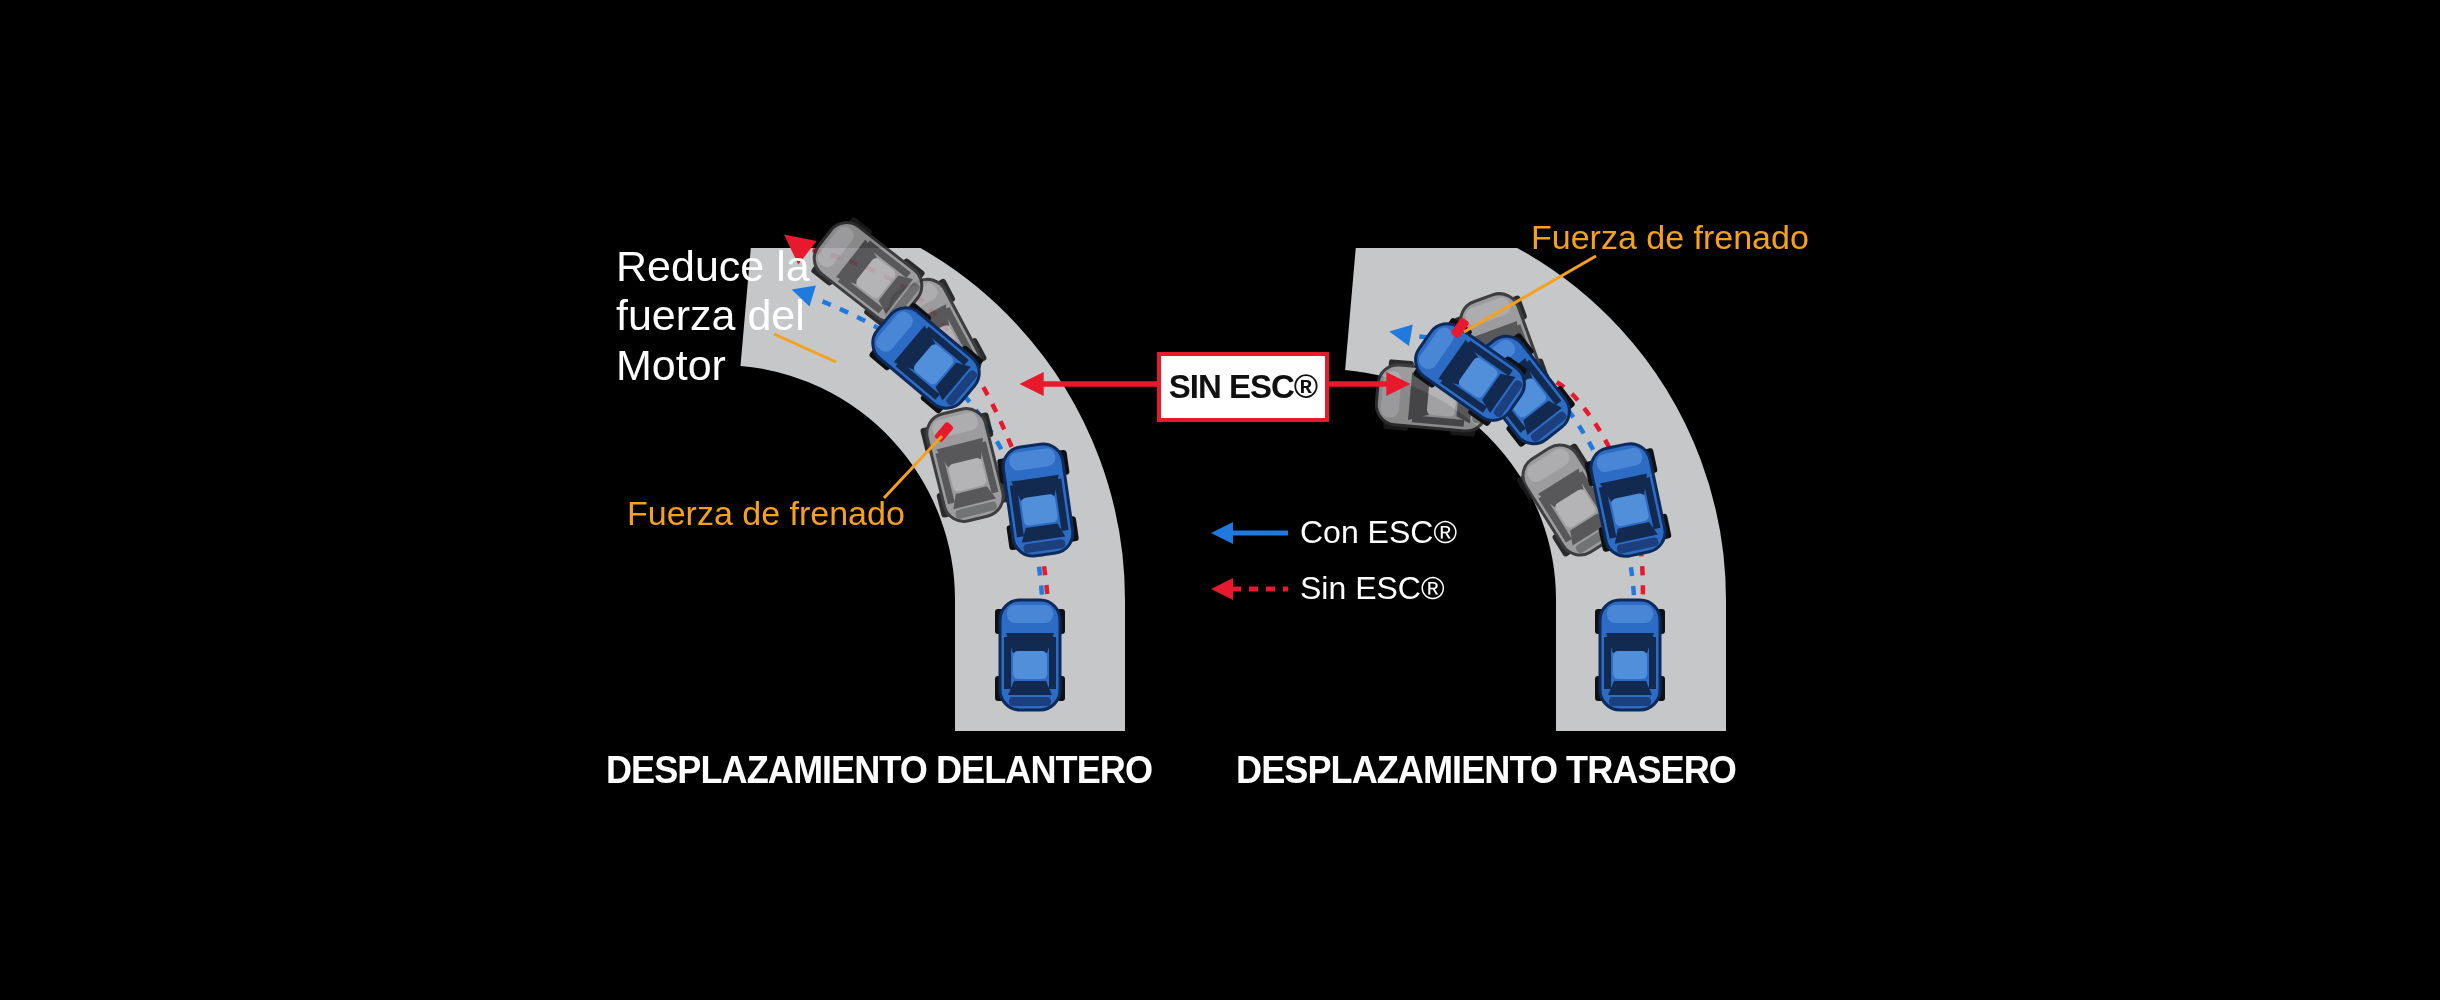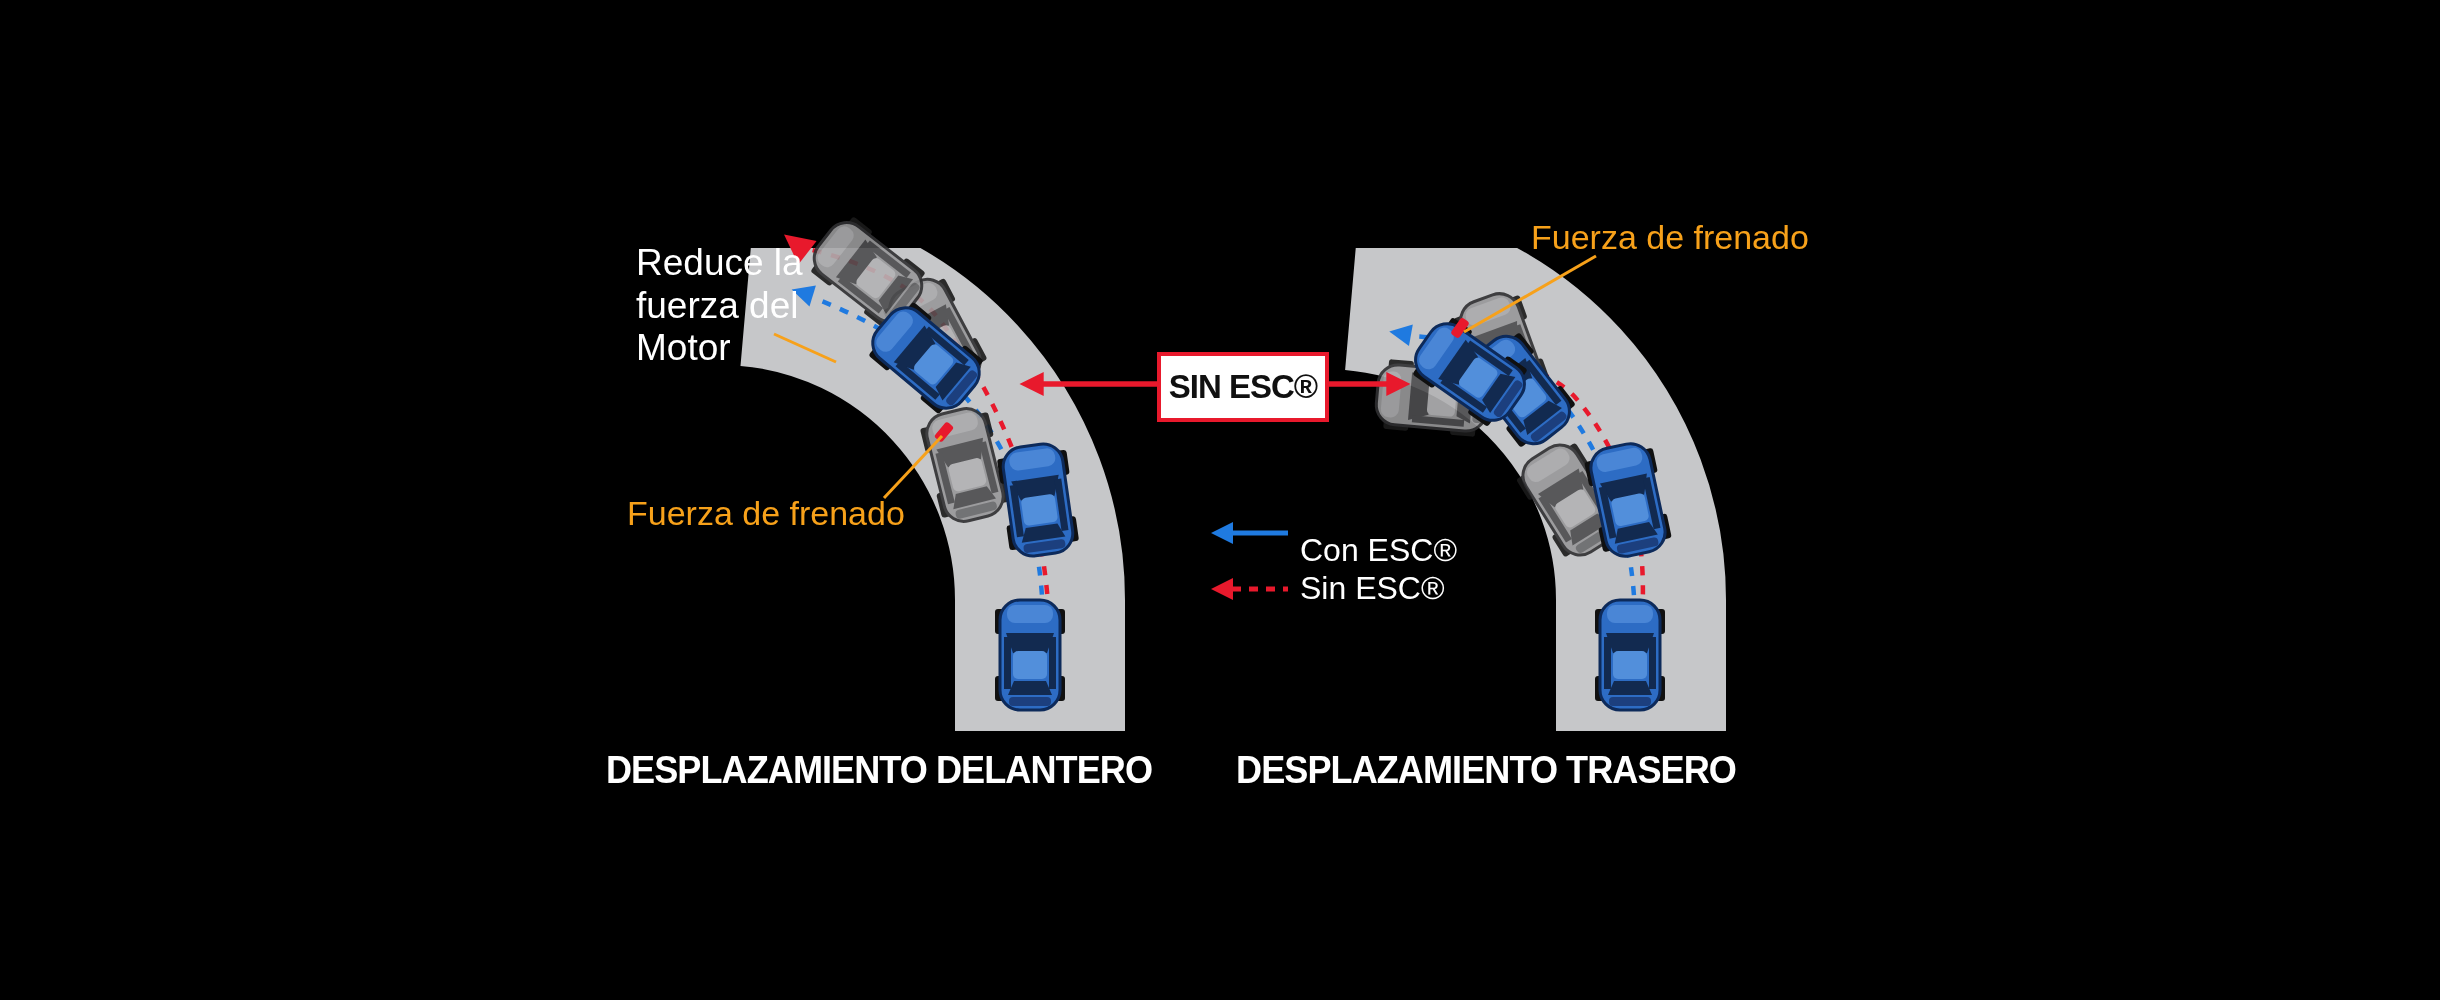--- a/index.html
+++ b/index.html
@@ -1,28 +1,28 @@
 <!DOCTYPE html>
 <html><head>
 <meta charset="utf-8">
 <style>
   html,body{margin:0;padding:0;background:#000;}
   .stage{position:relative;width:2440px;height:1000px;background:#000;overflow:hidden;
          font-family:"Liberation Sans", sans-serif;}
   .stage svg{position:absolute;left:0;top:0;}
   .lbl{position:absolute;white-space:pre-line;}
-  .engine-label{left:616px;top:242px;font-size:37px;line-height:1.15;color:#ffffff;margin-left:20px;}
+  .engine-label{left:616px;top:242px;font-size:43px;line-height:1.15;color:#ffffff;}
   .brake-label-left{left:627px;top:494px;font-size:34px;color:#f7a11a;}
   .brake-label-right{left:1531px;top:218px;font-size:34px;color:#f7a11a;}
   .sinesc-box{position:absolute;left:1157px;top:352px;width:164px;height:62px;
               background:#ffffff;border:4px solid #e8192c;display:flex;align-items:center;
               justify-content:center;color:#101010;font-size:33px;font-weight:600;
               letter-spacing:-1px;}
   .legend-label{position:absolute;font-size:32px;color:#ffffff;}
-  .legend-con{left:1300px;top:532px;}
+  .legend-con{left:1300px;top:514px;}
   .legend-sin{left:1300px;top:570px;}
   .diagram-title{position:absolute;color:#ffffff;font-size:38px;font-weight:700;
                  letter-spacing:-1px;transform:translate(-50%,-50%) scaleX(0.95);
                  white-space:nowrap;}
   .title-left{left:879px;top:770px;}
   .title-right{left:1486px;top:770px;}
 </style>
 </head>
 <body>
 

